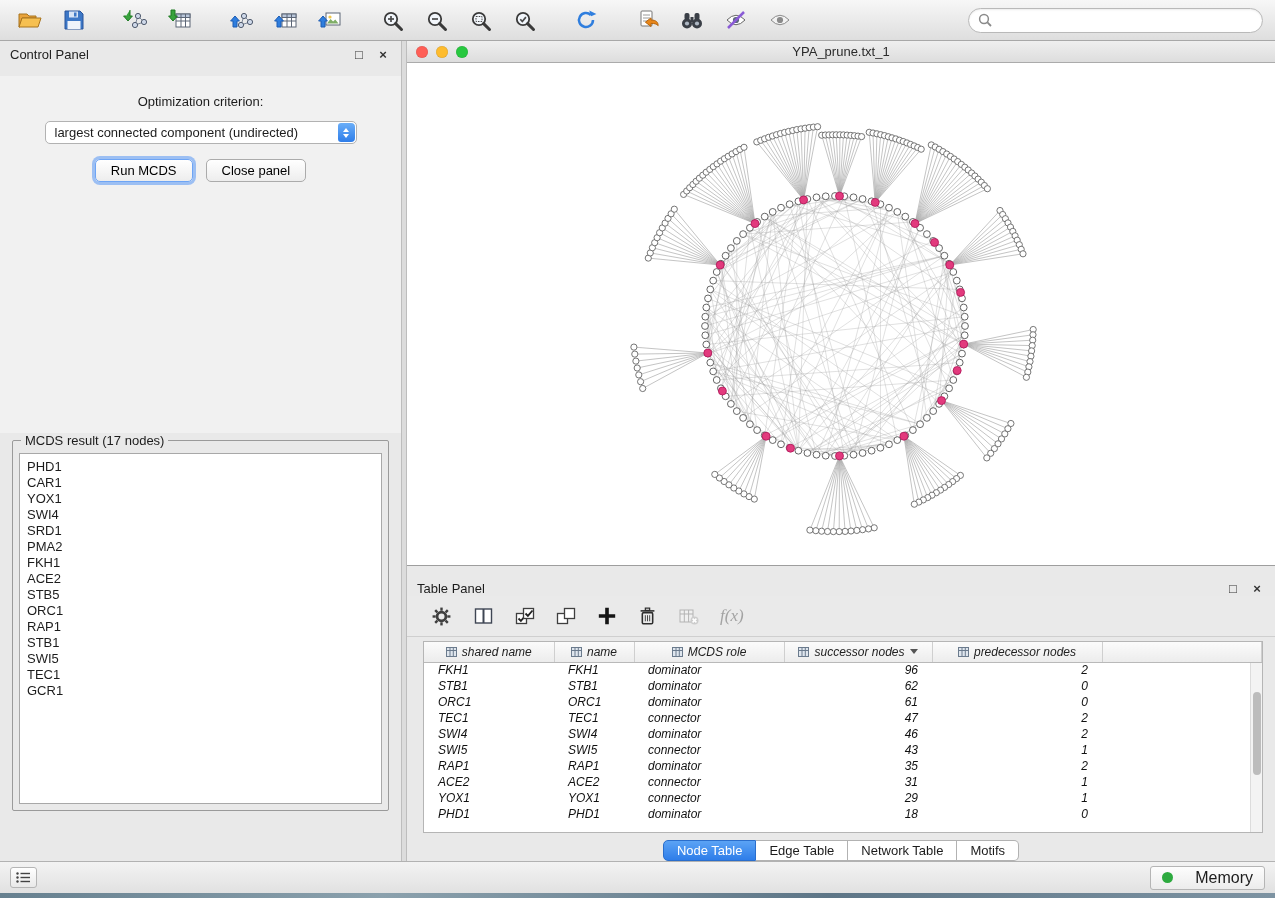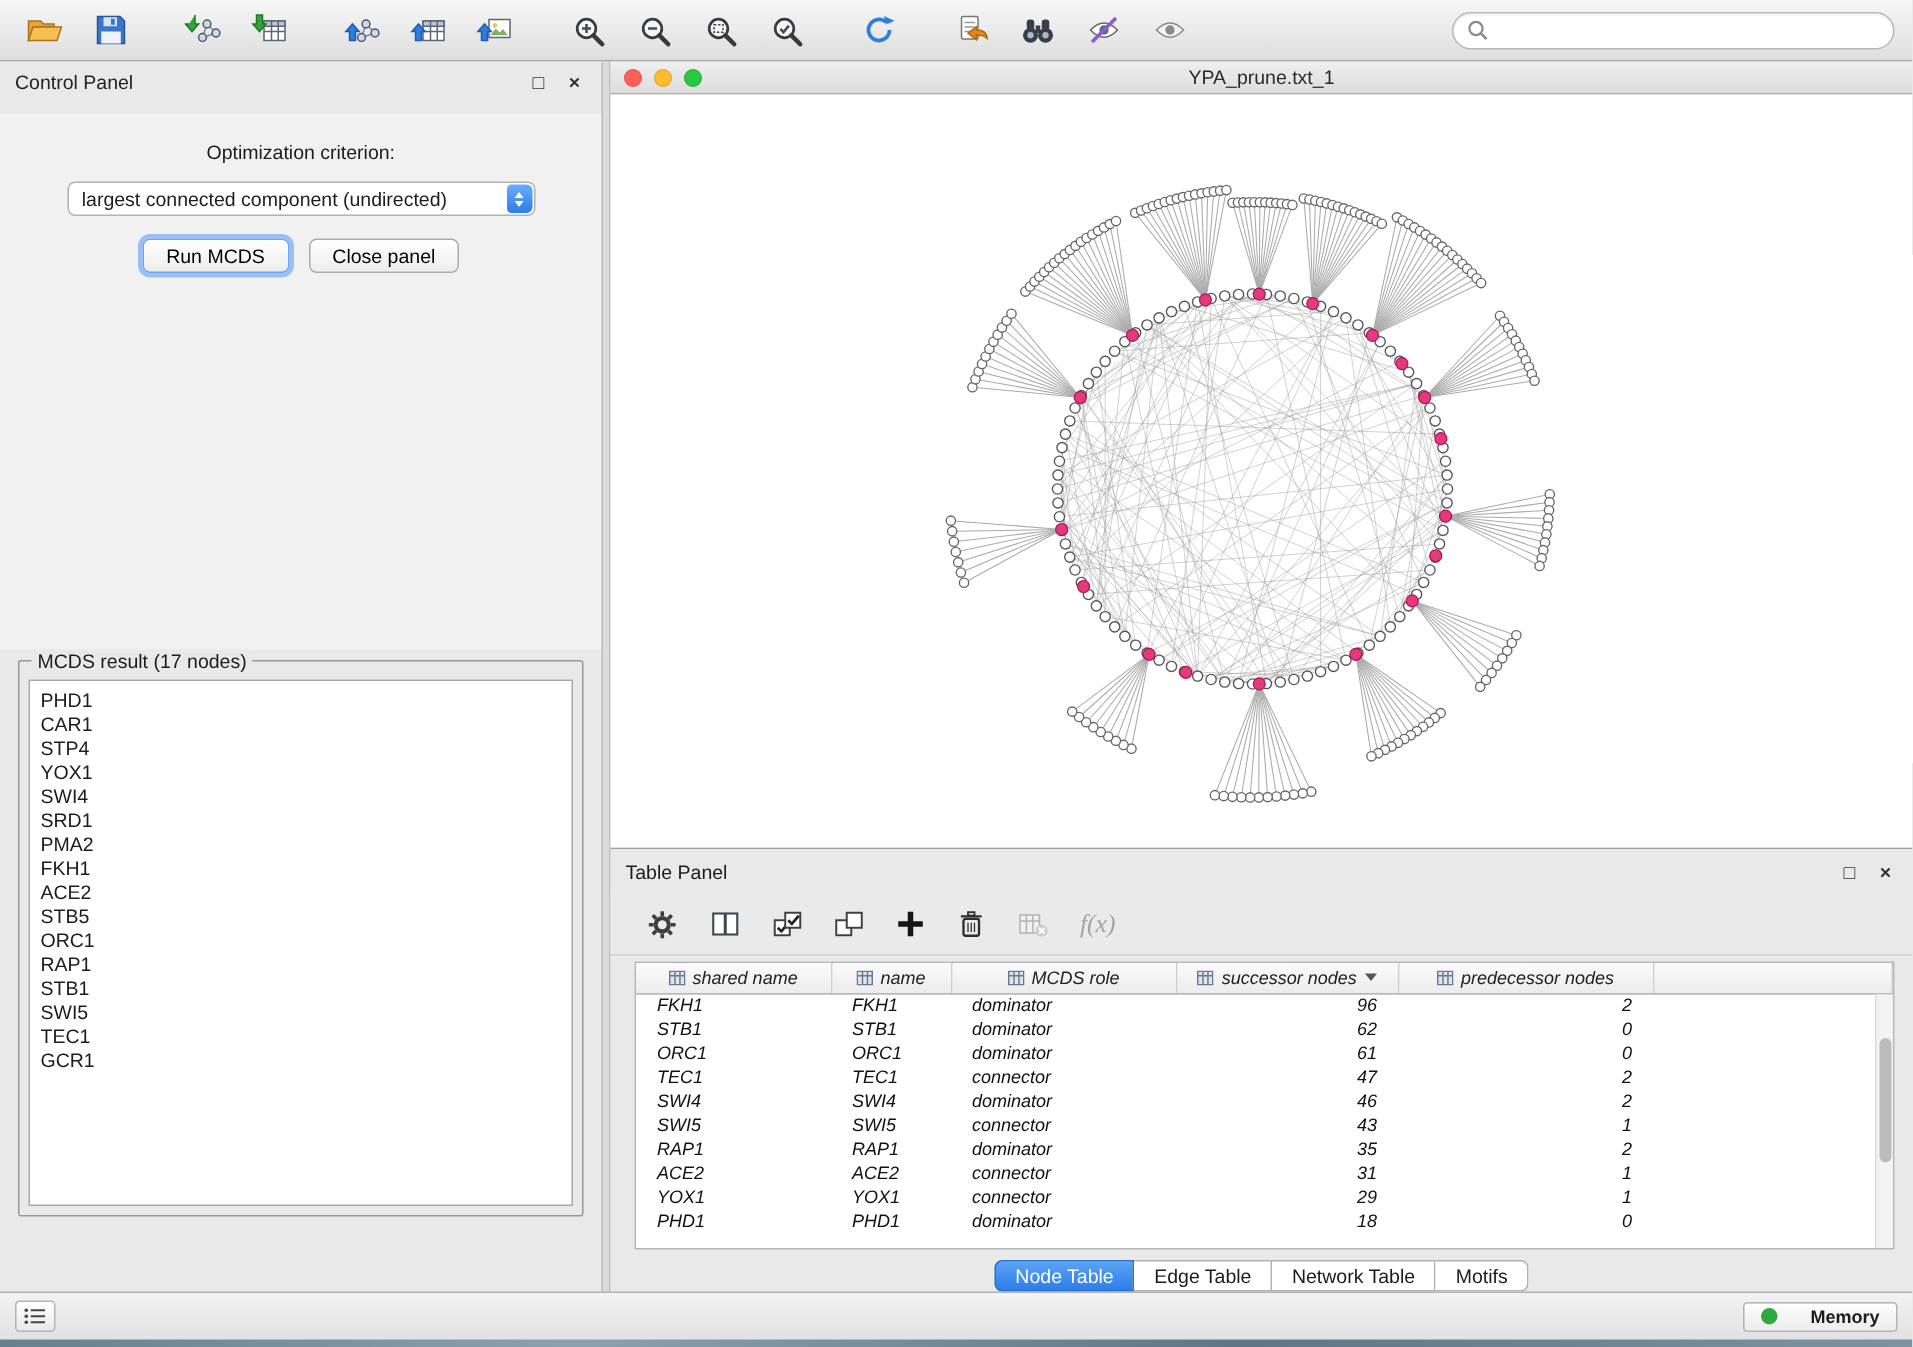--- a/index.html
+++ b/index.html
@@ -52,21 +52,21 @@
   
   .right-col { position:absolute; left:407px; top:41px; width:868px; height:820px; display:flex; flex-direction:column; }
   .net-titlebar { height:22px; background:linear-gradient(#efefef,#dddddd); border-bottom:1px solid #ababab;
     position:relative; display:flex; align-items:center; justify-content:center; font-size:13px; color:#2b2b2b; }
   .traffic { position:absolute; left:9px; top:5px; display:flex; gap:8px; }
   .light { width:12px; height:12px; border-radius:50%; box-shadow:inset 0 0 1px rgba(0,0,0,.35); }
   .net-canvas { height:502px; background:#fff; position:relative; }
 
   
   .table-panel { flex:1; background:#e9e9e9; border-top:1px solid #9e9e9e; }
-  .tp-header { height:25px; display:flex; align-items:center; padding:15px 10px; font-size:13px; }
+  .tp-header { height:25px; display:flex; align-items:flex-start; padding:15px 10px; font-size:13px; }
   .tp-toolbar { height:41px; display:flex; align-items:center; gap:21px; padding-left:24px;
     background:#eaeaea; border-bottom:1px solid #cfcfcf; }
   .tp-tool { display:flex; align-items:center; justify-content:center; cursor:default; }
   .fx { font-family:"Liberation Serif", serif; font-style:italic; font-size:17px; color:#a3a3a3; }
   .table-wrap { position:relative; margin:4px 12px 0 16px; height:192px; background:#fff; border:1px solid #b5b5b5; overflow:hidden; }
   table { border-collapse:collapse; table-layout:fixed; width:100%; font-size:12px;font-style:italic; }
   th { height:20px; background:linear-gradient(#fbfbfb,#ececec); border-right:1px solid #cfcfcf; border-bottom:1px solid #b9b9b9;
     font-weight:normal; font-size:12px; color:#222; padding:0 4px; white-space:nowrap; overflow:hidden; }
   .th-inner { display:flex; align-items:center; justify-content:center; gap:5px; }
   td { height:16px; padding:0 8px 0 14px; white-space:nowrap; overflow:hidden; color:#111; }
@@ -76,21 +76,21 @@
   .thumb { position:absolute; top:17%; height:49%; left:1.5px; width:8px; background:#bcbcbc; border-radius:4px; }
   .bottom-tabs-row { display:flex; justify-content:center; margin-top:7px; }
 
   
   .status-bar { position:absolute; left:0; top:861px; right:0; height:32px;
     background:linear-gradient(#f3f3f3,#e1e1e1); border-top:1px solid #b2b2b2;
     display:flex; align-items:center; justify-content:space-between; padding:0 10px; }
   .sb-btn { width:27px; height:21px; border:1px solid #b5b5b5; border-radius:3px;
     background:linear-gradient(#fff,#e9e9e9); display:flex; align-items:center; justify-content:center; }
   .mem-btn { display:flex; align-items:center; gap:22px; border:1px solid #b5b5b5; border-radius:3px;
-    background:linear-gradient(#fdfdfd,#ececec); padding:2px 11px; font-size:12px;font-weight:bold; }
+    background:linear-gradient(#fdfdfd,#ececec); padding:2px 11px; font-size:16px; }
   .mem-dot { width:11px; height:11px; border-radius:50%; }
   .desktop-strip { position:absolute; left:0; right:0; bottom:0; height:5px;
     background:linear-gradient(90deg,#66808f,#8ba1ad 30%,#5e7687 65%,#7d93a2); }
 </style>
 </head>
 <body>
 
 <div class="app">
 
   <div class="toolbar">
@@ -267,21 +267,20 @@
         <button class="mac-btn focus">Run MCDS</button>
         <button class="mac-btn">Close panel</button>
       </div>
     </div>
     <div class="groupbox">
       <span class="legend">MCDS result (17 nodes)</span>
       <div class="mcds-listbox" id="mcds-list">
           <div class="pad"></div>
           <div class="mcds-item">PHD1</div>
           <div class="mcds-item">CAR1</div>
-          <div class="mcds-item">STP4</div>
           <div class="mcds-item">YOX1</div>
           <div class="mcds-item">SWI4</div>
           <div class="mcds-item">SRD1</div>
           <div class="mcds-item">PMA2</div>
           <div class="mcds-item">FKH1</div>
           <div class="mcds-item">ACE2</div>
           <div class="mcds-item">STB5</div>
           <div class="mcds-item">ORC1</div>
           <div class="mcds-item">RAP1</div>
           <div class="mcds-item">STB1</div>

